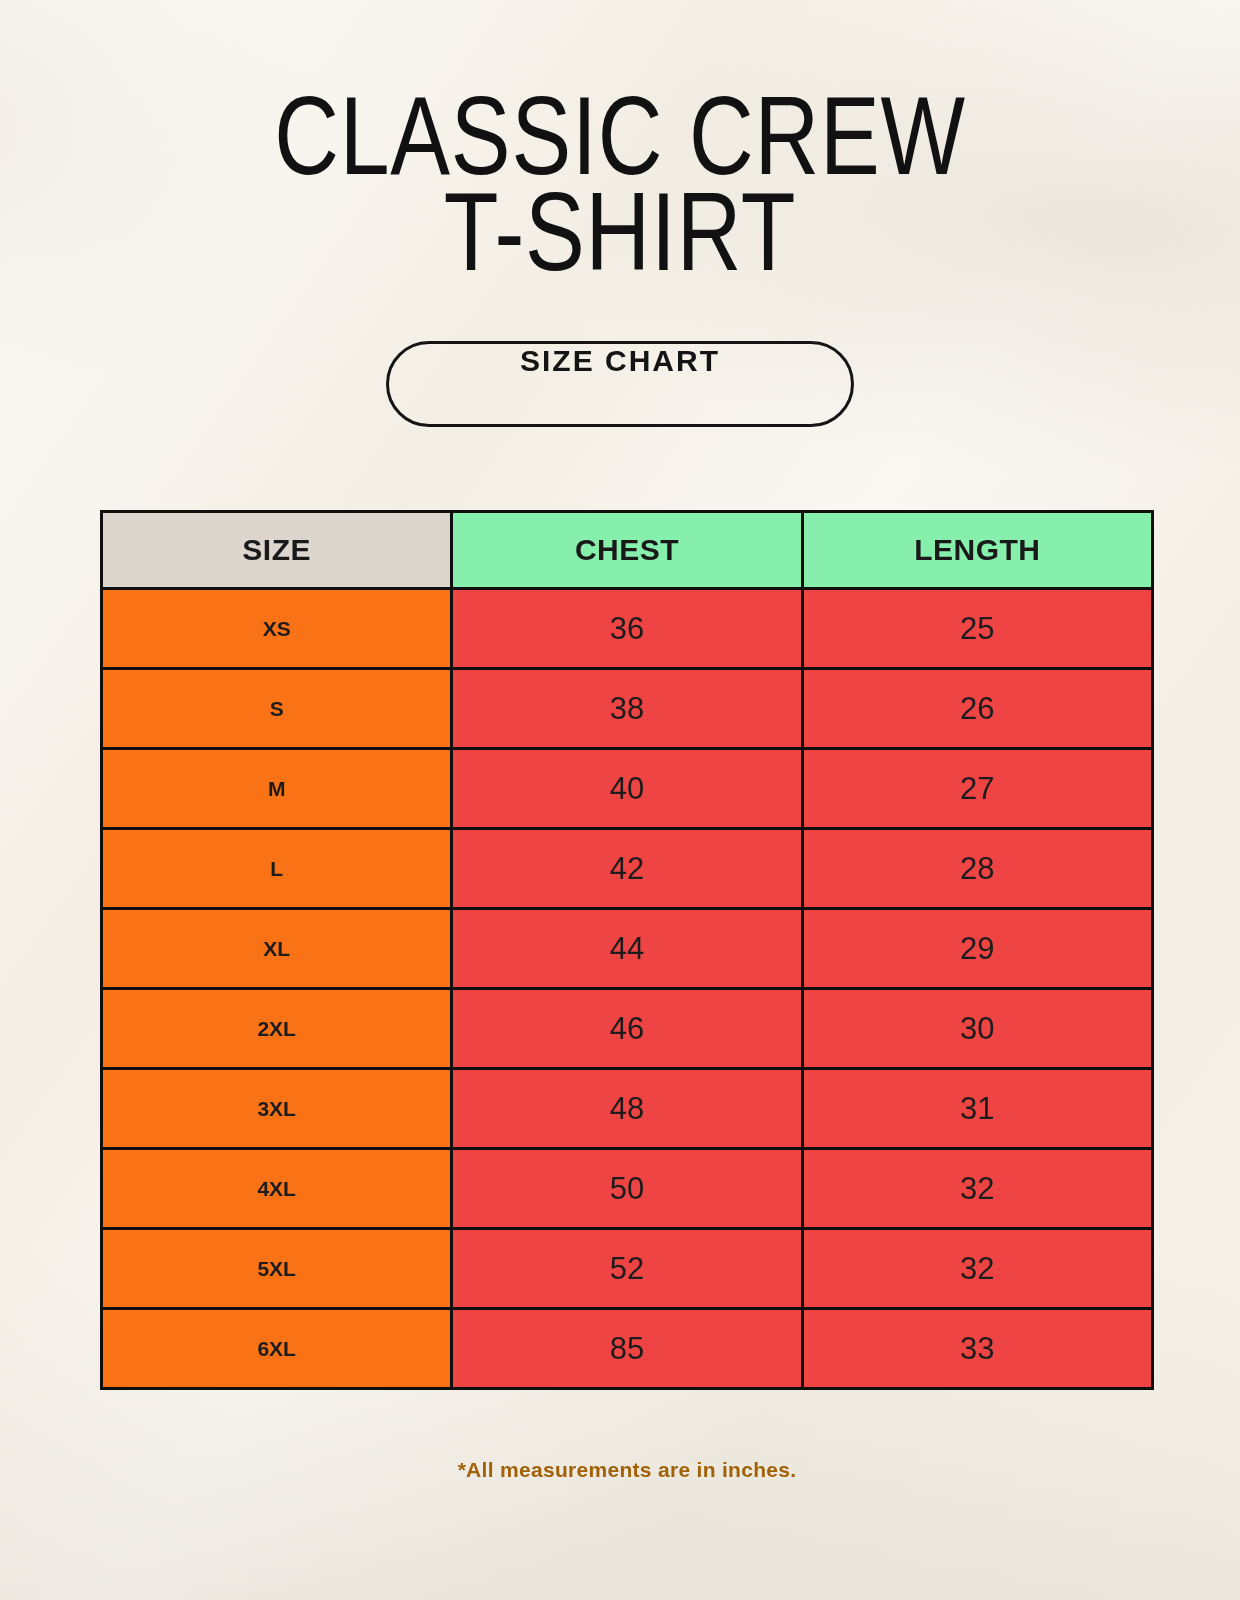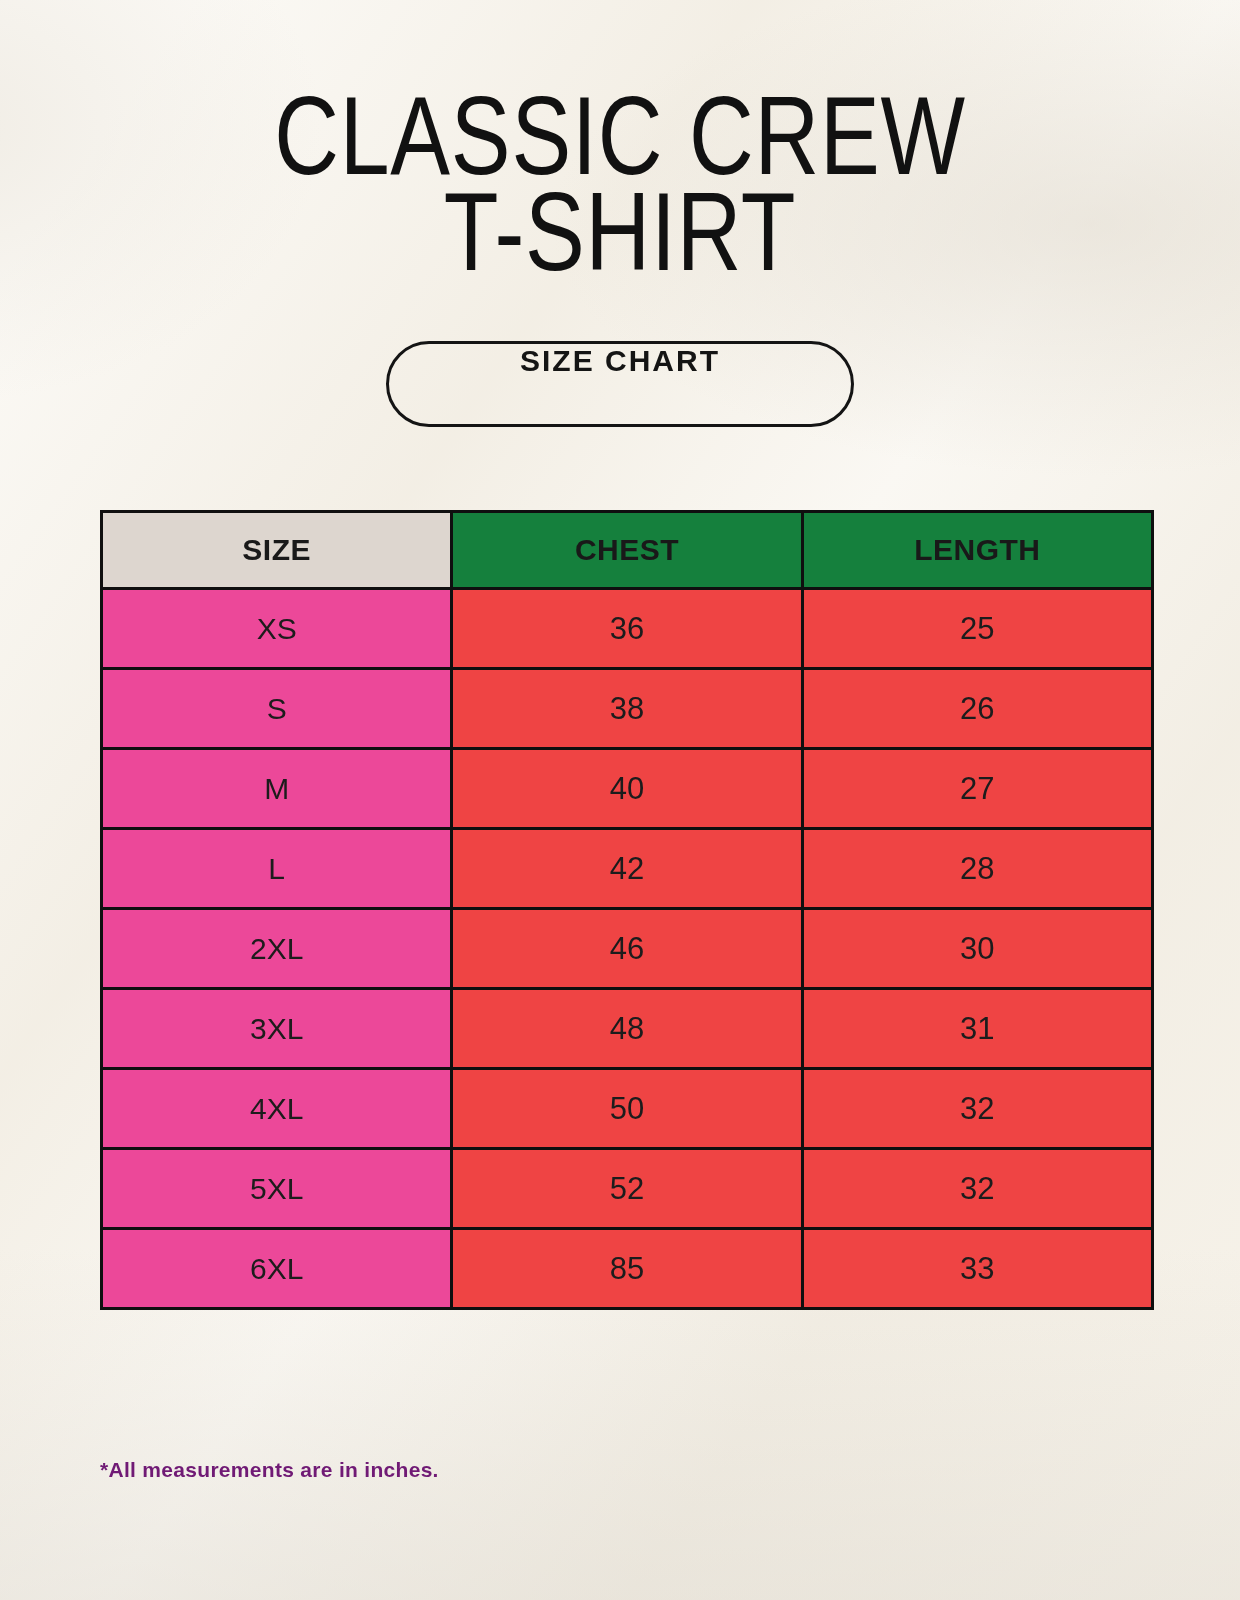--- a/index.html
+++ b/index.html
@@ -65,49 +65,49 @@
   table.size-chart td {
     border: 3px solid #0f0f0f;
     text-align: center;
     vertical-align: middle;
   }
   table.size-chart th {
     height: 72px;
     font-size: 30px;
     font-weight: 700;
     letter-spacing: 0.5px;
-    background: #15803d;
+    background: #86efac;
     color: #191919;
   }
   table.size-chart th.col-size {
     background: #ddd6cf;
   }
   table.size-chart td {
     height: 75px;
     font-size: 31px;
     font-weight: 400;
     background: #ef4444;
     color: #1c1c1c;
   }
   table.size-chart td.col-size {
-    background: #ec4899;
-    font-weight: 400;
-    font-size: 30px;
+    background: #f97316;
+    font-weight: 700;
+    font-size: 21px;
   }
 
   .note {
     position: absolute;
     left: 100px;
     top: 1458px;
     width: 1054px;
-    text-align: left;
+    text-align: center;
     font-size: 21px;
     font-weight: 700;
     letter-spacing: 0.3px;
-    color: #701a75;
+    color: #a16207;
   }
 </style>
 </head>
 <body>
 
 <div class="title">
   <div>CLASSIC CREW</div>
   <div>T-SHIRT</div>
 </div>
 
@@ -139,20 +139,25 @@
           <td class="col-size">M</td>
           <td>40</td>
           <td>27</td>
         </tr>
         <tr>
           <td class="col-size">L</td>
           <td>42</td>
           <td>28</td>
         </tr>
         <tr>
+          <td class="col-size">XL</td>
+          <td>44</td>
+          <td>29</td>
+        </tr>
+        <tr>
           <td class="col-size">2XL</td>
           <td>46</td>
           <td>30</td>
         </tr>
         <tr>
           <td class="col-size">3XL</td>
           <td>48</td>
           <td>31</td>
         </tr>
         <tr>

